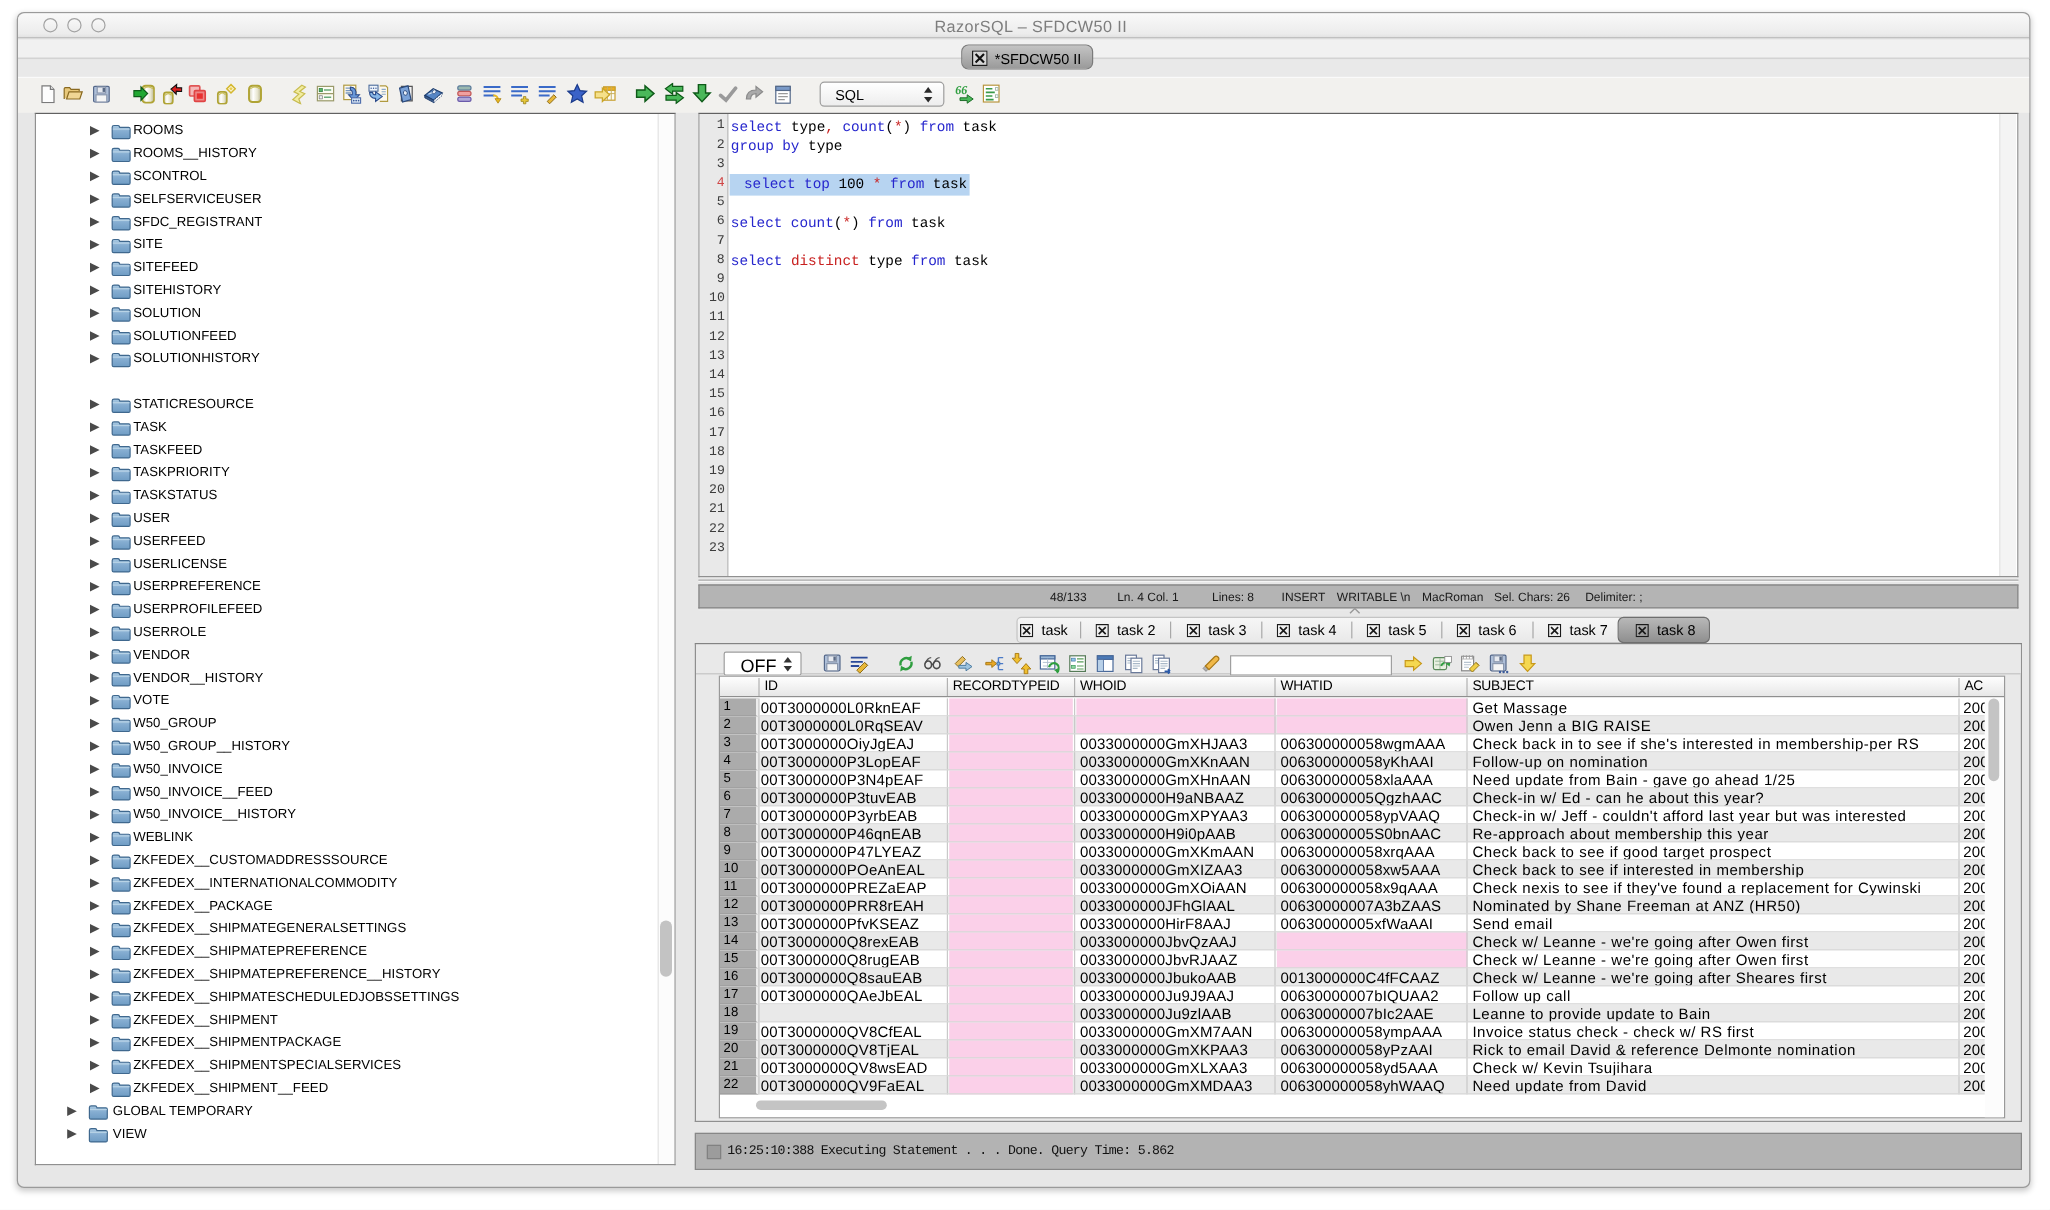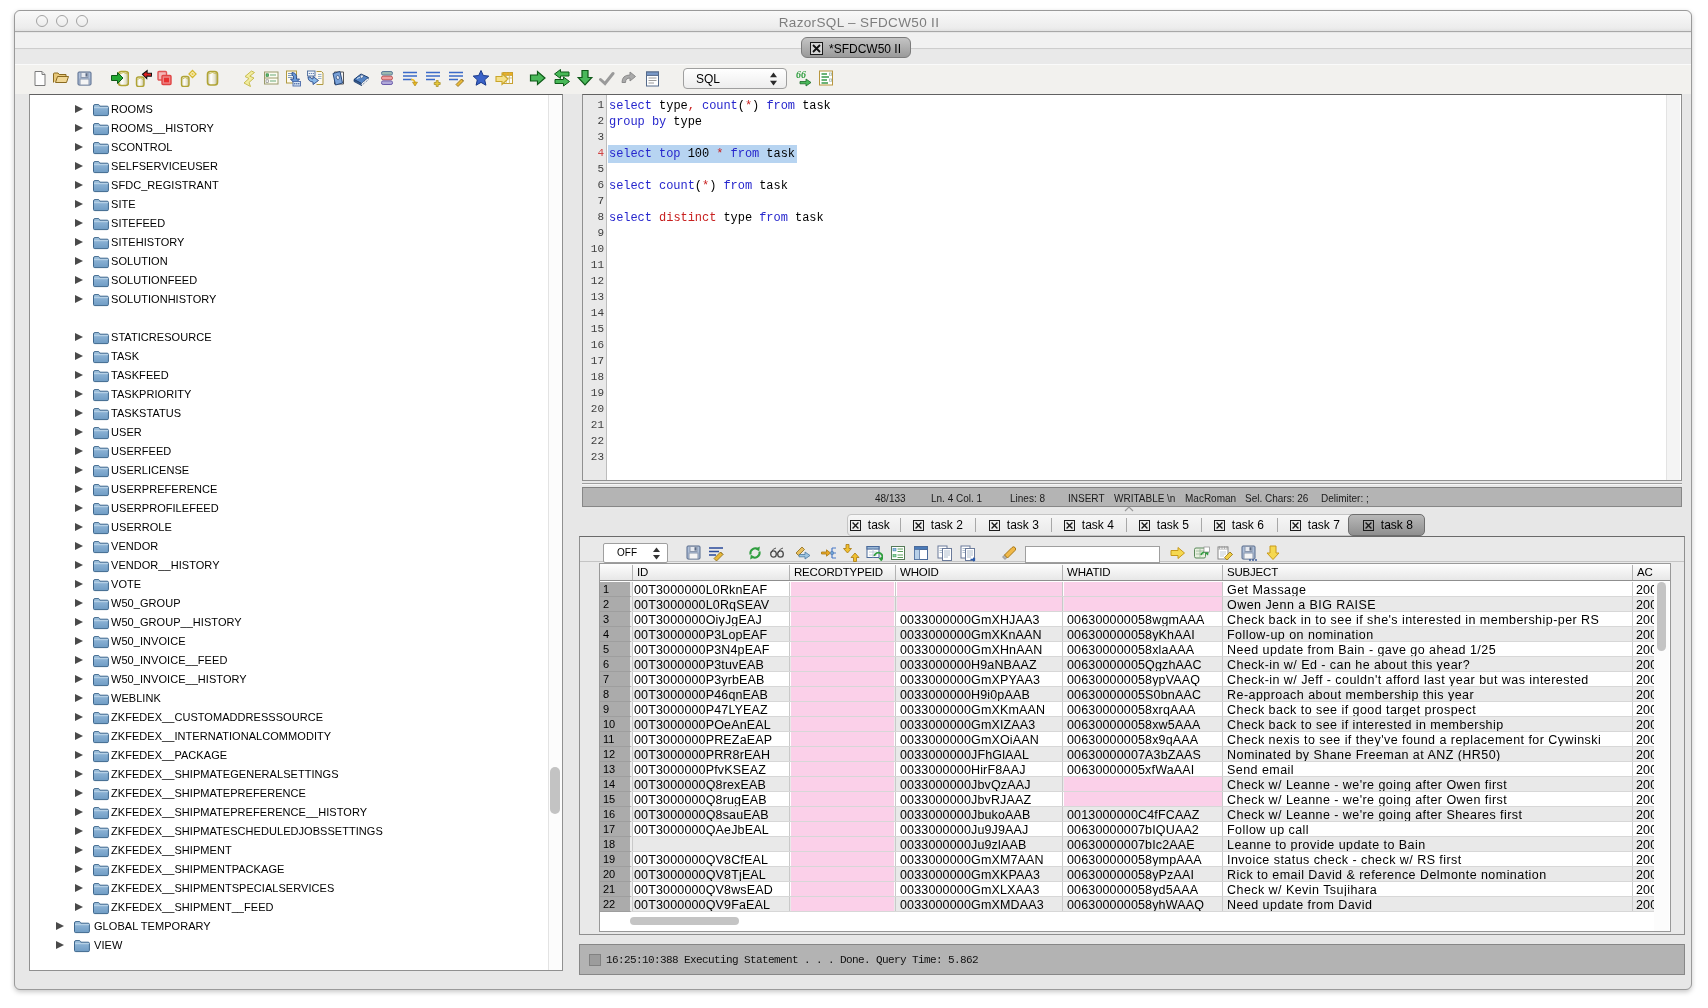--- a/index.html
+++ b/index.html
@@ -548,21 +548,21 @@
 <div class="abs" style="right:2px;top:672px;width:10px;height:47px;background:#c3c3c3;border-radius:5px;"></div>
 </div>
 <div style="position:absolute;left:567px;top:83px;width:1100px;height:387px;background:#fff;border:1px solid #909090;border-top-color:#616161;overflow:hidden;">
 <div class="abs" style="left:0;top:0;width:24px;height:385px;background:#e9e9e9;border-right:1px solid #bcbcbc;"></div>
 <div class="abs lnum" style="left:0px;top:4px;width:21px;text-align:right;color:#3d3d3d;">1</div>
 <div class="abs cline" style="left:26px;top:4px;"><span style="color:#2626cd;">select</span> type<span style="color:#c8201f;">,</span> <span style="color:#2626cd;">count</span>(<span style="color:#c8201f;">*</span>) <span style="color:#2626cd;">from</span> task</div>
 <div class="abs lnum" style="left:0px;top:20px;width:21px;text-align:right;color:#3d3d3d;">2</div>
 <div class="abs cline" style="left:26px;top:20px;"><span style="color:#2626cd;">group by</span> type</div>
 <div class="abs lnum" style="left:0px;top:36px;width:21px;text-align:right;color:#3d3d3d;">3</div>
 <div class="abs lnum" style="left:0px;top:52px;width:21px;text-align:right;color:#d04545;">4</div>
-<div class="abs cline" style="left:26px;top:52px;"><span style="background:#b7d4f1;display:inline-block;padding:2px 2px 2px 1px;margin:-2px -2px -2px -1px;"><span style="color:#2626cd;">select top</span> 100 <span style="color:#c8201f;">*</span> <span style="color:#2626cd;">from</span> task</span></div>
+<div class="abs cline" style="left:26px;top:52px;"><span style="background:#b7d4f1;display:inline-block;padding:2px 2px 2px 12px;margin:-2px -2px -2px -1px;"><span style="color:#2626cd;">select top</span> 100 <span style="color:#c8201f;">*</span> <span style="color:#2626cd;">from</span> task</span></div>
 <div class="abs lnum" style="left:0px;top:68px;width:21px;text-align:right;color:#3d3d3d;">5</div>
 <div class="abs lnum" style="left:0px;top:84px;width:21px;text-align:right;color:#3d3d3d;">6</div>
 <div class="abs cline" style="left:26px;top:84px;"><span style="color:#2626cd;">select count</span>(<span style="color:#c8201f;">*</span>) <span style="color:#2626cd;">from</span> task</div>
 <div class="abs lnum" style="left:0px;top:100px;width:21px;text-align:right;color:#3d3d3d;">7</div>
 <div class="abs lnum" style="left:0px;top:116px;width:21px;text-align:right;color:#3d3d3d;">8</div>
 <div class="abs cline" style="left:26px;top:116px;"><span style="color:#2626cd;">select</span> <span style="color:#c8201f;">distinct</span> type <span style="color:#2626cd;">from</span> task</div>
 <div class="abs lnum" style="left:0px;top:132px;width:21px;text-align:right;color:#3d3d3d;">9</div>
 <div class="abs lnum" style="left:0px;top:148px;width:21px;text-align:right;color:#3d3d3d;">10</div>
 <div class="abs lnum" style="left:0px;top:164px;width:21px;text-align:right;color:#3d3d3d;">11</div>
 <div class="abs lnum" style="left:0px;top:180px;width:21px;text-align:right;color:#3d3d3d;">12</div>
@@ -634,21 +634,21 @@
           <path d="M2.8 2.8 L9.2 9.2 M9.2 2.8 L2.8 9.2" stroke="#1a1a1a" stroke-width="1.5"></path>
         </svg>&nbsp; task 7</div>
 <div class="abs" style="left:567px;top:4px;width:120px;margin-left:-60px;text-align:center;font-size:12px;color:#000;white-space:nowrap;"><svg width="11" height="11" viewBox="0 0 12 12" style="vertical-align:-1.5px;">
           <rect x="0.5" y="0.5" width="11" height="11" fill="none" stroke="#1a1a1a" stroke-width="1.2"></rect>
           <path d="M2.8 2.8 L9.2 9.2 M9.2 2.8 L2.8 9.2" stroke="#1a1a1a" stroke-width="1.5"></path>
         </svg>&nbsp; task 8</div>
 </div>
 <div style="position:absolute;left:564px;top:525px;width:1106px;height:399px;background:#e9e9e9;border:1px solid #8f8f8f;border-top-color:#6a6a6a;">
 <div class="abs" style="left:0;top:0;width:1104px;height:25px;background:#e9e9e9;border-bottom:1px solid #c4c4c4;"></div>
 <div class="abs" style="left:23px;top:6px;width:65px;height:20px;background:#fff;border:1px solid #9f9f9f;border-radius:2px;">
-        <span class="abs" style="left:13px;top:3px;font-size:10px;">OFF</span>
+        <span class="abs" style="left:13px;top:3px;font-size:15px;">OFF</span>
         <svg class="abs" style="right:6px;top:3px;" width="9" height="13" viewBox="0 0 9 13">
           <path d="M4.5 0.5 L8 5 L1 5 Z" fill="#333"></path>
           <path d="M4.5 12.5 L8 8 L1 8 Z" fill="#333"></path>
         </svg>
       </div>
 <svg class="abs" style="left:105px;top:7px;" width="18" height="18" viewBox="0 0 18 18">
         <rect x="2" y="2" width="13" height="13" rx="1" fill="#aebfd8" stroke="#55688a"></rect>
         <rect x="5" y="2.5" width="7" height="5" fill="#e6e9ef" stroke="#8a97ad"></rect>
         <rect x="9.5" y="3.2" width="2" height="3.4" fill="#5a6a85"></rect>
         <rect x="4" y="9" width="9" height="6" fill="#f5f5f5" stroke="#8a97ad"></rect>

